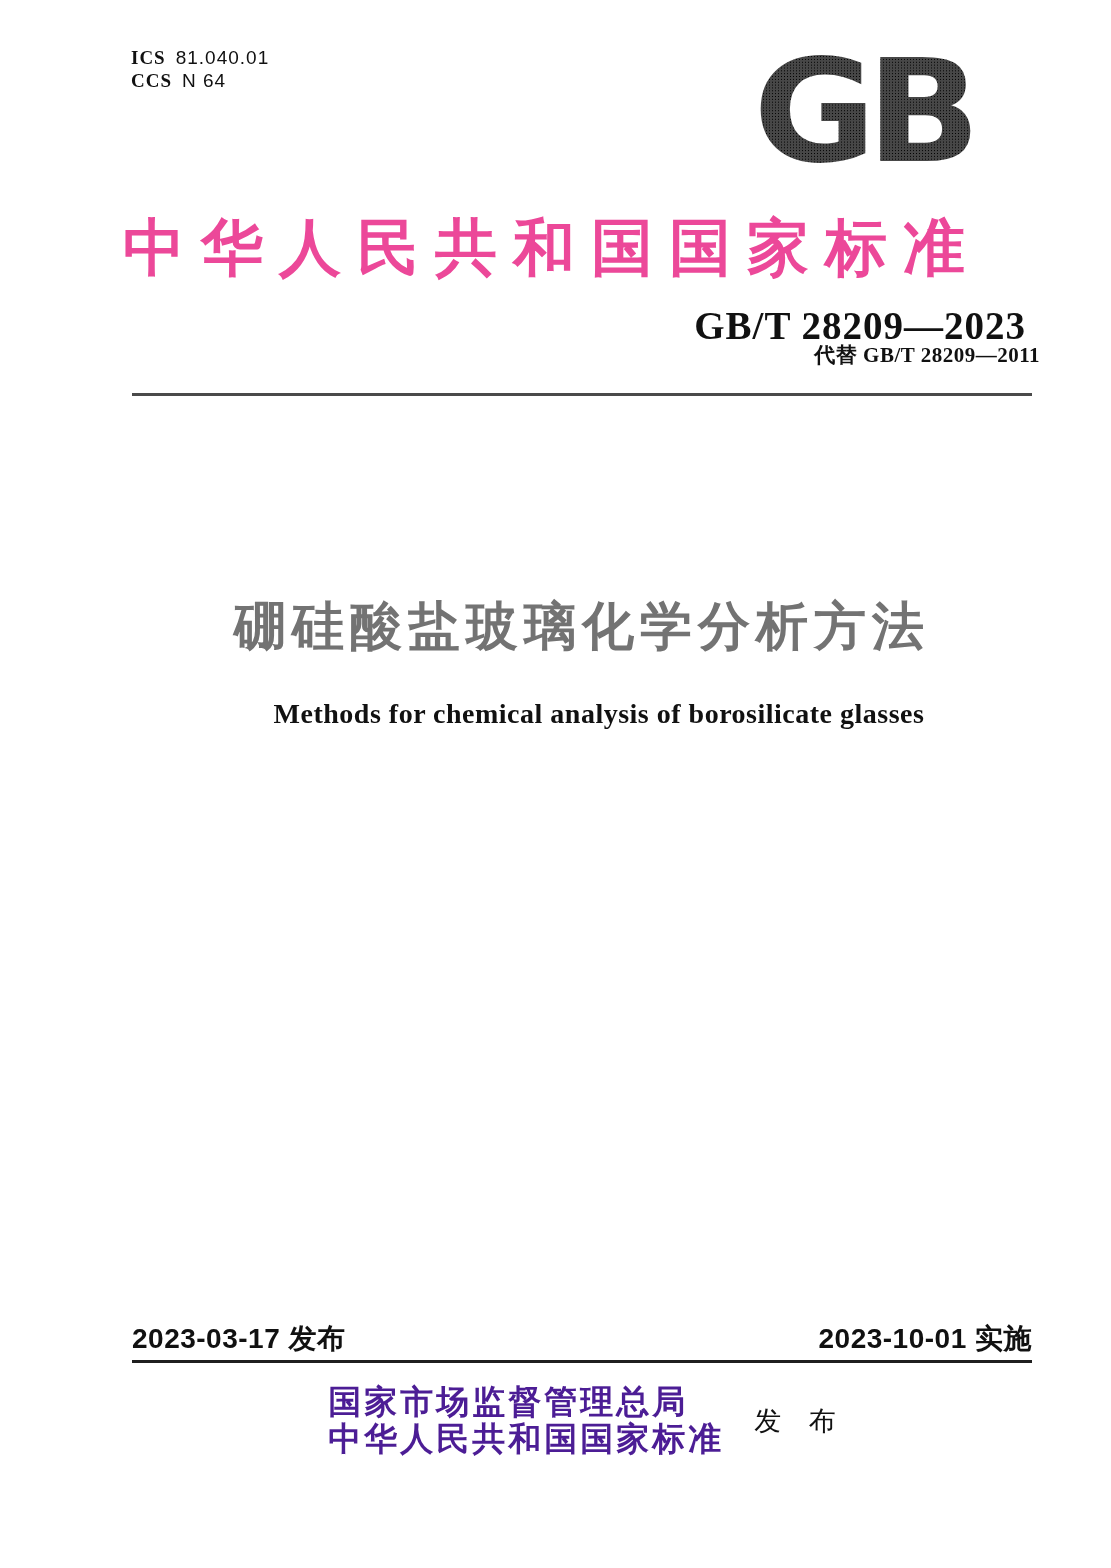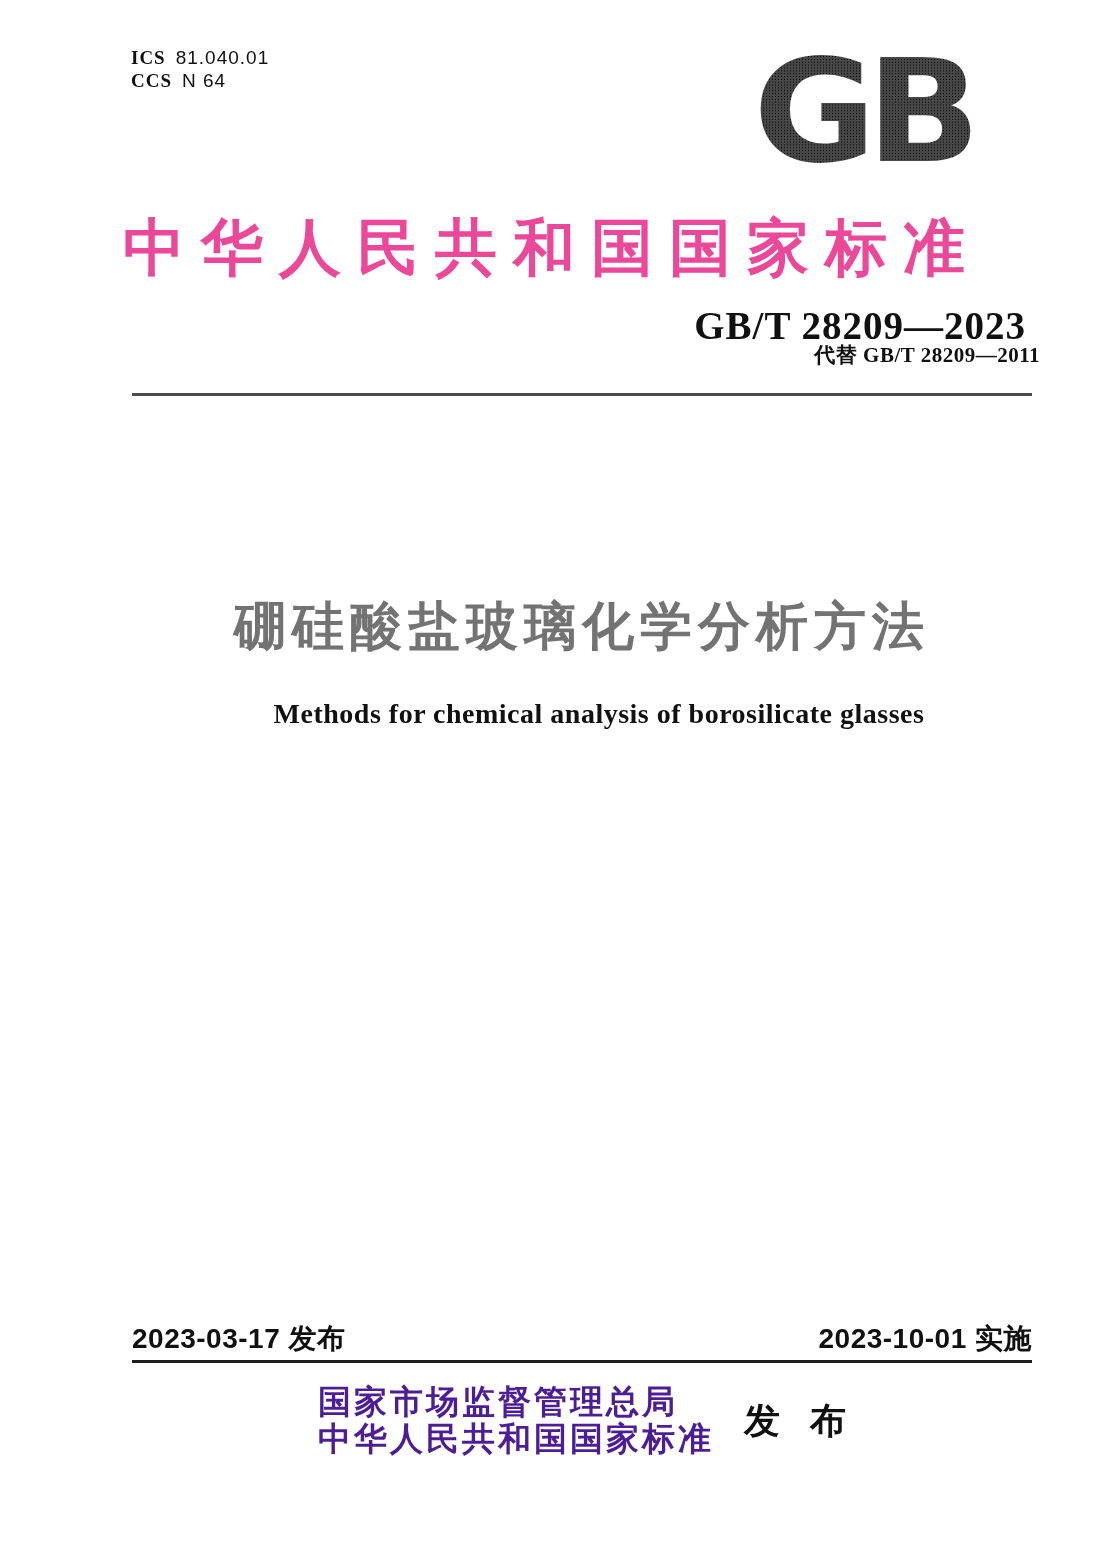--- a/index.html
+++ b/index.html
@@ -85,21 +85,21 @@
     position:absolute;left:132px;top:1384px;width:900px;
     display:flex;justify-content:center;align-items:center;gap:30px;
   }
   .publisher-names{
     font-family:"Liberation Serif","DejaVu Serif",serif;
     font-size:33px;font-weight:700;letter-spacing:3px;
     line-height:37px;white-space:nowrap;color:#4c1d95;
   }
   .publish-label{
     font-family:"Liberation Sans","DejaVu Sans",sans-serif;
-    font-size:36px;font-weight:700;word-spacing:20px;white-space:nowrap;
+    font-size:27px;font-weight:400;word-spacing:20px;white-space:nowrap;
   }
 
   .watermark{
     position:absolute;left:0;top:1541px;width:100%;
     text-align:center;
     font-family:"DejaVu Sans Mono","Liberation Mono",monospace;
     font-size:10px;letter-spacing:1px;
     color:var(--watermark,#9a9a9a);
   }
 </style>

